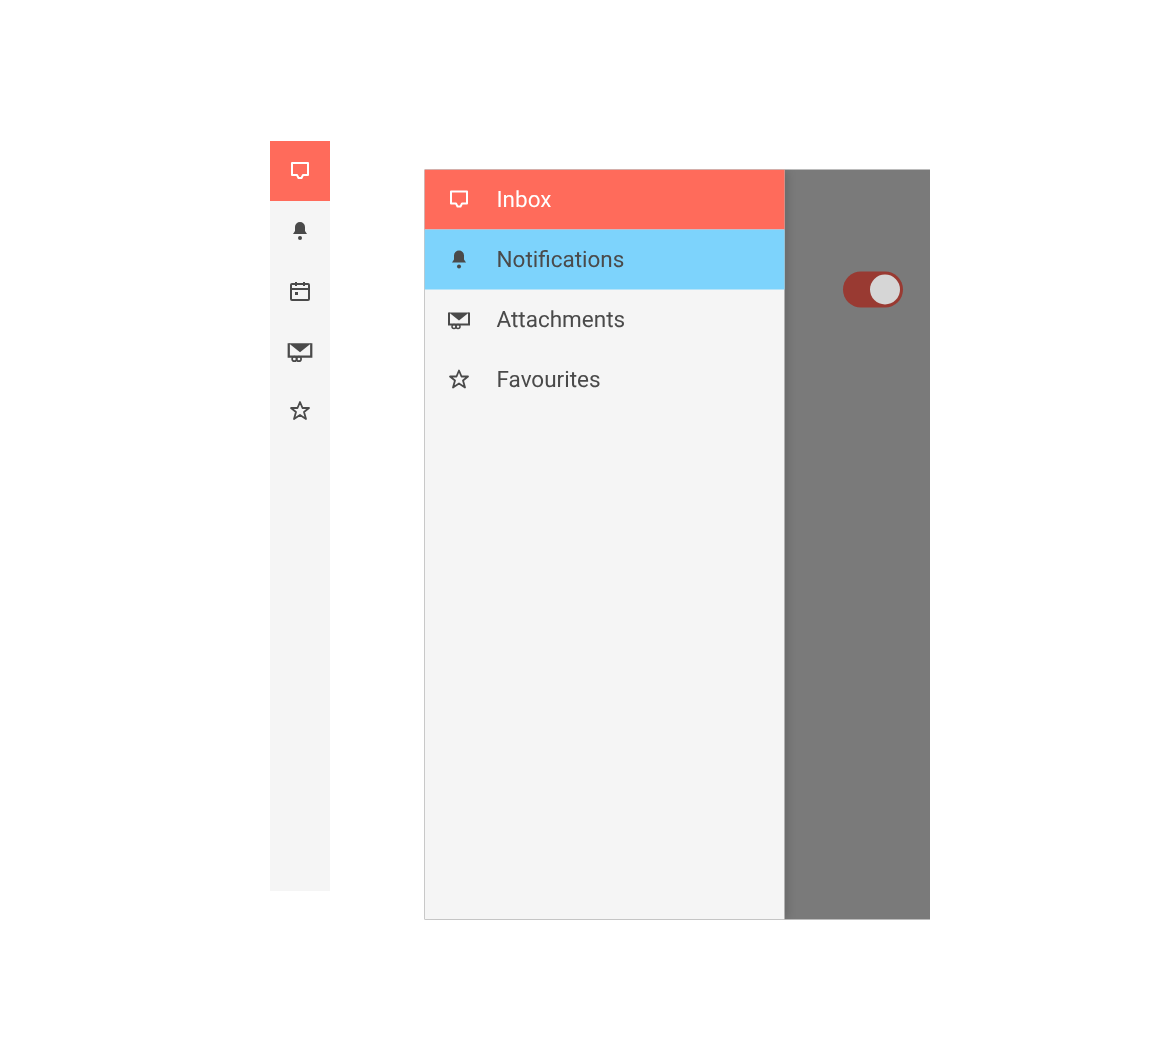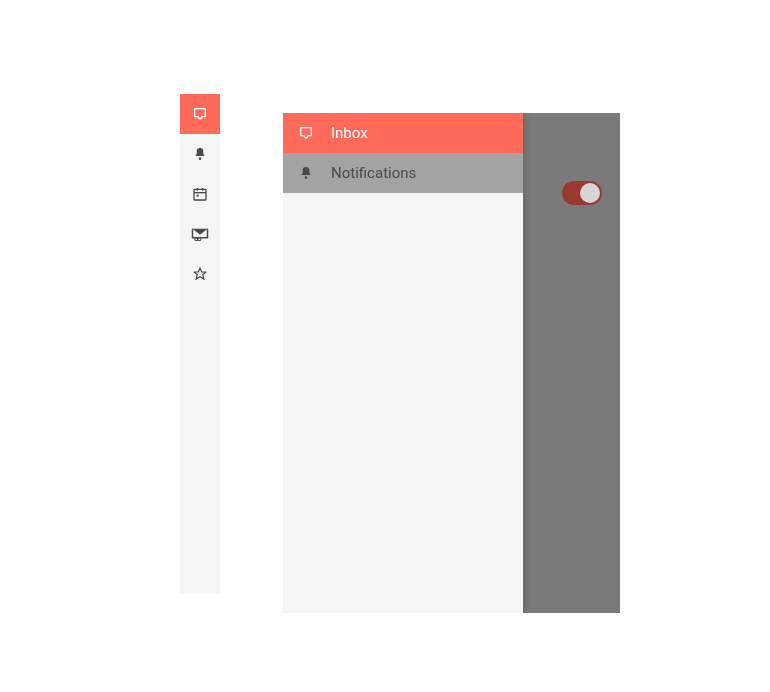--- a/index.html
+++ b/index.html
@@ -94,21 +94,21 @@
       color: #4a4a4a;
       fill: #4a4a4a;
       font-size: 15px;
     }
     .panel-item.active {
       background: #ff6b5b;
       color: #ffffff;
       fill: #ffffff;
     }
     .panel-item.alt {
-      background: #a3a3a3;
+      background: #7dd3fc;
     }
     .panel-item .icon-wrap {
       width: 16px;
       height: 16px;
       display: flex;
       align-items: center;
       justify-content: center;
       flex-shrink: 0;
     }
     .panel-item .label {
@@ -192,16 +192,35 @@
       </div>
       <div class="panel-item alt">
         <span class="icon-wrap">
           <svg viewBox="0 0 24 24">
               <path d="M12 3a5 5 0 0 0-5 5v4l-2 3h14l-2-3V8a5 5 0 0 0-5-5z" fill="currentColor"></path>
               <circle cx="12" cy="19" r="2" fill="currentColor"></circle>
             </svg>
         </span>
         <span class="label">Notifications</span>
       </div>
+      <div class="panel-item">
+        <span class="icon-wrap att">
+          <svg viewBox="0 0 24 24">
+              <path d="M2 5h20L12 13 2 5z" fill="currentColor"></path>
+              <path d="M2 5v12h20V5" fill="none" stroke="currentColor" stroke-width="2"></path>
+              <circle cx="7" cy="19" r="2" fill="none" stroke="currentColor" stroke-width="1.5"></circle>
+              <circle cx="11" cy="19" r="2" fill="none" stroke="currentColor" stroke-width="1.5"></circle>
+            </svg>
+        </span>
+        <span class="label">Attachments</span>
+      </div>
+      <div class="panel-item">
+        <span class="icon-wrap">
+          <svg viewBox="0 0 24 24">
+              <path d="M12 3l2.5 6H21l-5 4 2 7-6-4-6 4 2-7-5-4h6.5z" fill="none" stroke="currentColor" stroke-width="1.8" stroke-linejoin="round"></path>
+            </svg>
+        </span>
+        <span class="label">Favourites</span>
+      </div>
     </div>
   </div>
 
 </div>
 
 </body></html>

